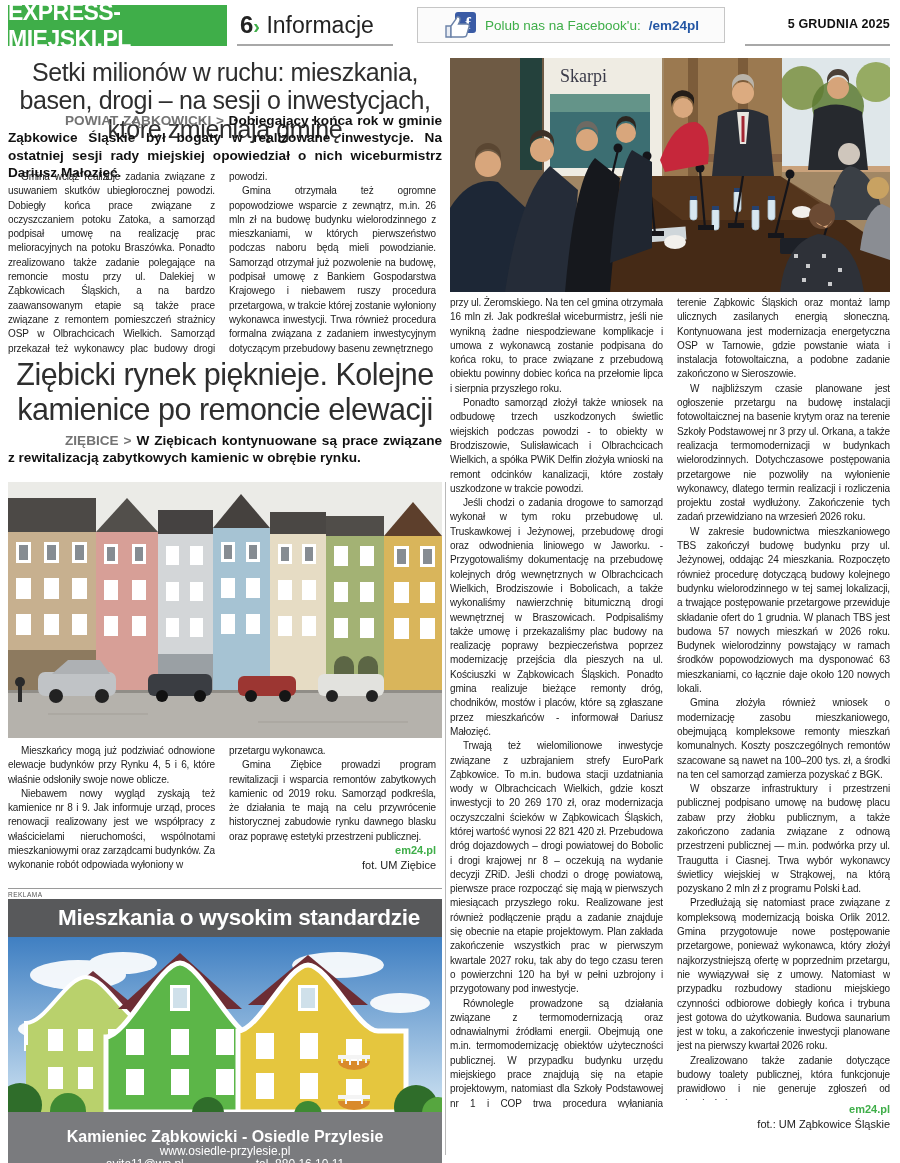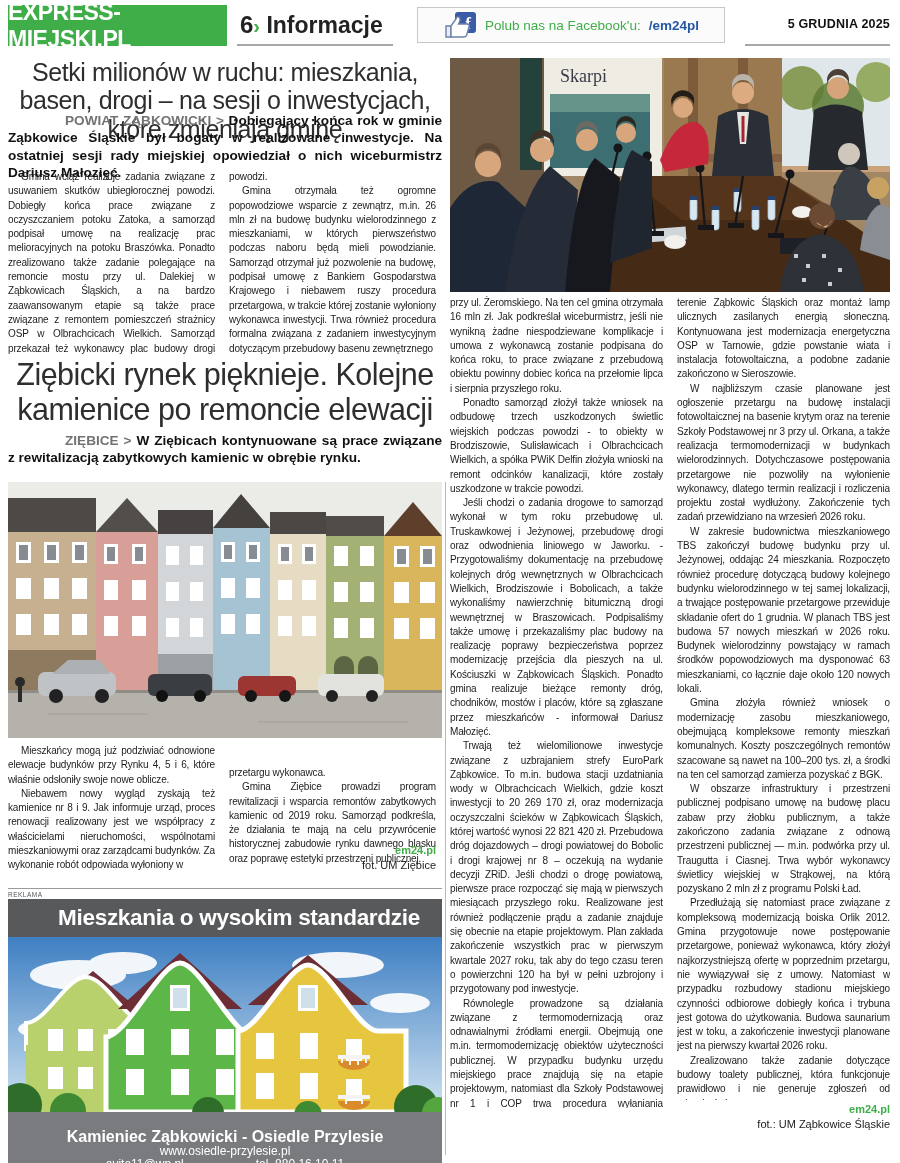--- a/index.html
+++ b/index.html
@@ -6,21 +6,21 @@
   body { background: #d8d8d8; font-family: "Liberation Sans", sans-serif; }
   #page { position: relative; width: 900px; height: 1163px; background: #ffffff; margin: 0 auto; overflow: hidden; }
 
   
   .logo-box { position: absolute; left: 8px; top: 5px; width: 219px; height: 41px;
     background: #3fae49; color: #fff; font-weight: 700; font-size: 23px; letter-spacing: -0.5px;
     display: flex; align-items: center; justify-content: center; }
   .section-head { position: absolute; left: 240px; top: 11px; width: 152px; font-size: 23px; color: #222; white-space: nowrap; }
   .section-head .num { font-weight: 700; font-size: 24px; }
   .section-head .arrow { color: #3fae49; font-weight: 700; font-size: 20px; }
-  .section-head .label { font-weight: 700; }
+  .section-head .label { font-weight: 400; }
   .rule { position: absolute; background: #a8a8a8; }
   .rule-section { left: 237px; top: 44px; width: 156px; height: 2px; }
   .rule-date { left: 745px; top: 44px; width: 145px; height: 2px; }
   .fb-banner { position: absolute; left: 417px; top: 7px; width: 308px; height: 36px;
     background: #fbfbfb; border: 1px solid #c6c6c6; display: flex; align-items: center; justify-content: center; gap: 8px; cursor: pointer; }
   .fb-banner .fb-prefix { color: #3fae49; font-size: 13.5px; }
   .fb-banner .fb-handle { color: #2456a4; font-weight: 700; font-size: 13.5px; }
   .issue-date { position: absolute; left: 745px; top: 17px; width: 145px; text-align: right;
     font-weight: 700; font-size: 12.5px; letter-spacing: 0.2px; color: #111; }
 
@@ -36,21 +36,21 @@
 
   .col { position: absolute; font-size: 10px; line-height: 14.3px; letter-spacing: -0.15px;
     text-align: justify; color: #1c1c1c; overflow: hidden; }
   .col p { margin: 0; text-indent: 13px; }
   .col.cont p:first-child { text-indent: 0; }
   .a1-col1 { left: 8px;   top: 170px; width: 207px; height: 186px; }
   .a1-col2 { left: 229px; top: 170px; width: 207px; height: 186px; }
   .a1-col3 { left: 450px; top: 296px; width: 213px; height: 812px; }
   .a1-col4 { left: 677px; top: 296px; width: 213px; height: 804px; }
   .a2-col1 { left: 8px;   top: 744px; width: 207px; height: 140px; }
-  .a2-col2 { left: 229px; top: 744px; width: 207px; height: 100px; margin-top: 22px; }
+  .a2-col2 { left: 229px; top: 744px; width: 207px; height: 100px; }
 
   .credits { position: absolute; text-align: right; font-size: 11px; line-height: 15px; color: #1c1c1c; }
   .credits .site { color: #3fae49; font-weight: 700; display: block; }
   .a2-credits { left: 229px; top: 843px; width: 207px; }
   .a1-credits { left: 677px; top: 1102px; width: 213px; }
 
   .photo { position: absolute; overflow: hidden; }
   .a1-photo { left: 450px; top: 58px; width: 440px; height: 234px; }
   .a2-photo { left: 8px; top: 482px; width: 434px; height: 256px; }
   .photo svg { display: block; width: 100%; height: 100%; }

